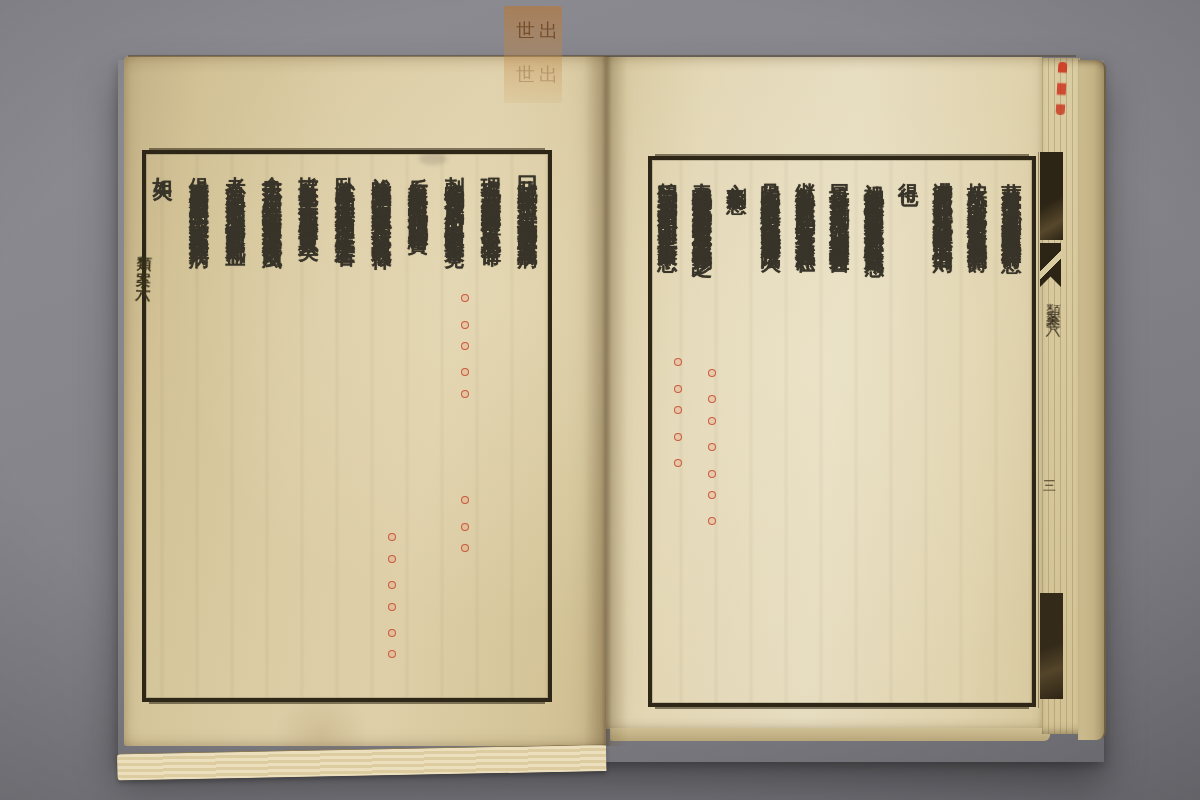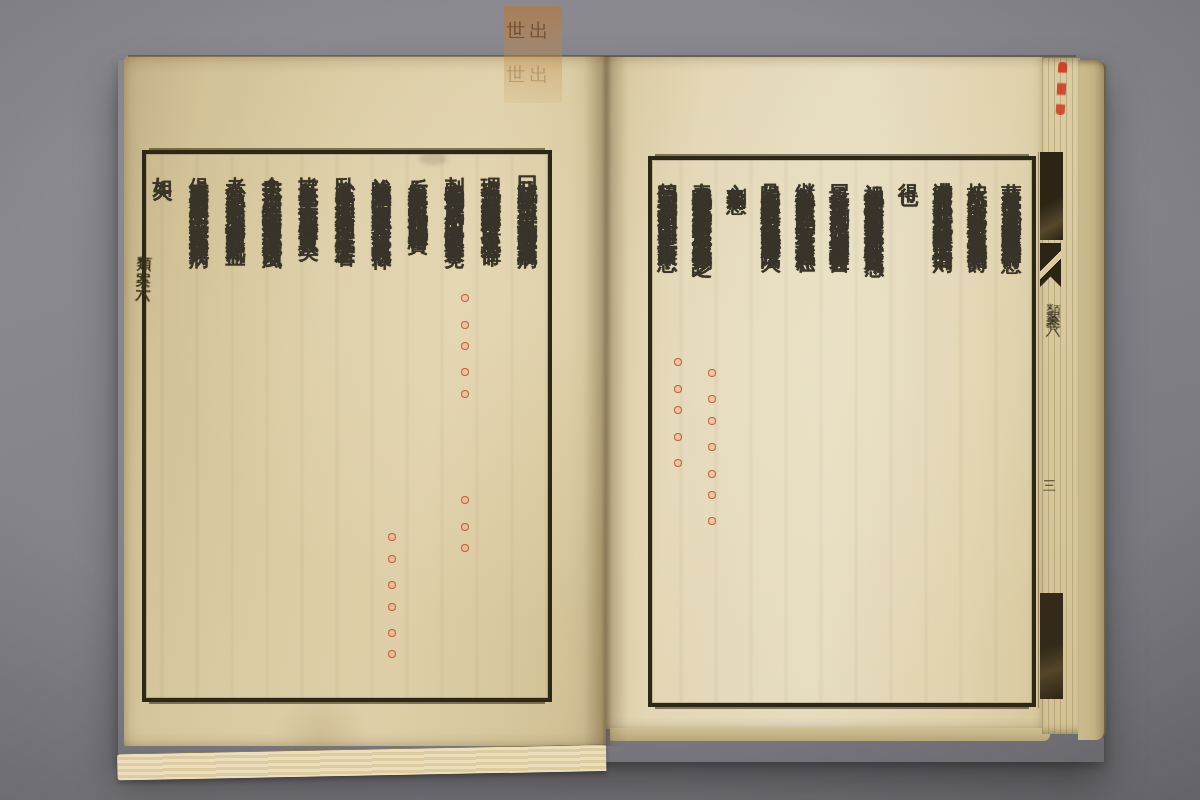--- a/index.html
+++ b/index.html
@@ -84,21 +84,21 @@
                radial-gradient(5px 9px at 45% 70%,rgba(215,200,160,0.45),transparent 70%);}
 
   
   .edge-label{position:absolute;left:128px;top:244px;width:22px;height:190px;
     writing-mode:vertical-rl;text-orientation:upright;font-size:15px;letter-spacing:14px;
     color:#353019;filter:blur(0.45px);transform:rotate(2.5deg);font-weight:bold;}
 
   
   .top-tab{position:absolute;left:504px;top:6px;width:58px;height:97px;border-radius:2px;
     background:linear-gradient(rgba(190,118,44,0.55) 0%,rgba(198,138,70,0.38) 50%,rgba(208,168,108,0.16) 100%);}
-  .tab-text{position:absolute;left:0;right:7px;top:12px;text-align:center;font-size:19px;
+  .tab-text{position:absolute;left:0;right:0;top:12px;text-align:right;font-size:19px;
     letter-spacing:4px;color:rgba(100,58,22,0.72);filter:blur(0.7px);}
   .tab-text.faint{top:56px;color:rgba(100,58,22,0.28);}
 
   
   .red-smear{position:absolute;left:1057px;top:62px;width:9px;height:53px;
     background:linear-gradient(rgba(205,52,30,0.9) 0 18%,rgba(205,52,30,0) 22% 38%,rgba(205,52,30,0.85) 42% 60%,rgba(205,52,30,0) 64% 78%,rgba(200,50,28,0.8) 82% 100%);
     border-radius:4px;transform:rotate(3deg);filter:blur(0.4px);}
   .stain1{position:absolute;left:150px;top:636px;width:95px;height:85px;border-radius:50%;
     background:radial-gradient(rgba(138,108,58,0.16),transparent 70%);}
   .smudge{position:absolute;left:295px;top:96px;width:28px;height:13px;border-radius:50%;

